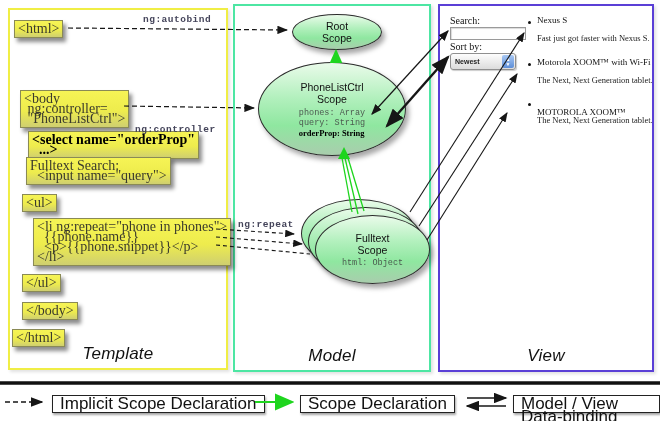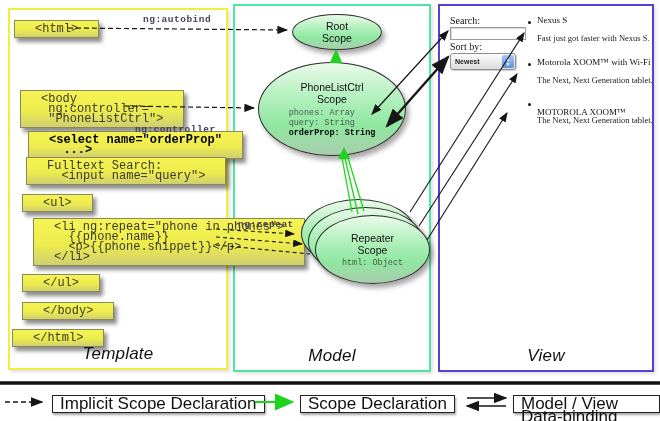--- a/index.html
+++ b/index.html
@@ -8,34 +8,34 @@
   
   .col{position:absolute;background:#fff;box-shadow:2px 2px 3px rgba(0,0,0,0.12);}
   #col-template{left:8px;top:8px;width:216px;height:358px;border:2px solid #f0ee45;}
   #col-model{left:233px;top:4px;width:194px;height:364px;border:2px solid #4de6a3;}
   #col-view{left:438px;top:4px;width:212px;height:364px;border:2px solid #5a3fd6;}
   .col-label{position:absolute;bottom:4px;width:100%;text-align:center;
              font-size:17px;color:#111;letter-spacing:0.2px;font-style:italic;}
   
   .codebox{position:absolute;background:linear-gradient(180deg,#f6f455 0%,#eeec4d 55%,#cfcf70 100%);
            border:1px solid #8a8a55;box-shadow:3px 4px 4px rgba(0,0,0,0.45);
-           font-family:Liberation Mono, monospace;font-size:12px;line-height:10px;
-           color:#3a3a2c;padding:3px 20px;white-space:pre;z-index:2;}
+           font-family:Liberation Serif, serif;font-size:14px;line-height:10px;
+           color:#3a3a2c;padding:3px 3px;white-space:pre;z-index:2;}
   .codebox.bold{font-weight:bold;color:#000;}
   
   .arrow-label{position:absolute;font-family:"Liberation Mono",monospace;font-size:9.5px;
                font-weight:bold;color:#44445a;z-index:6;letter-spacing:0.5px;}
   
   .scope{position:absolute;border:1.5px solid #2b2b2b;border-radius:50%;
          background:linear-gradient(180deg,#eafbea 0%,#b2f0bd 38%,#8fe7a0 68%,#a9cdad 100%);
          box-shadow:3px 4px 5px rgba(0,0,0,0.35);
          display:flex;flex-direction:column;align-items:center;justify-content:center;}
   .scope-title{font-size:10.5px;line-height:12px;color:#111;text-align:center;white-space:pre;}
   .scope-prop{font-family:"Liberation Mono",monospace;font-size:8.5px;line-height:10px;color:#4c5a50;}
-  .scope-prop.bold{font-weight:bold;color:#000;}
+  .scope-prop.bold{font-weight:bold;color:#000;font-family:Liberation Serif, serif;}
   
   .v-label{position:absolute;font-family:"Liberation Serif",serif;font-size:10px;color:#111;}
   #v-search-input{position:absolute;left:450px;top:27px;width:74px;height:11px;
                   background:#fff;border:1px solid #9a9a9a;box-shadow:inset 1px 1px 1px rgba(0,0,0,0.15);}
   #v-dropdown{position:absolute;left:450px;top:53px;width:64px;height:15px;border:1px solid #8f8f8f;
               border-radius:3px;background:linear-gradient(180deg,#fdfdfd,#dcdcdc);
               display:flex;align-items:center;box-shadow:1px 1px 1px rgba(0,0,0,0.2);}
   #v-dropdown .dd-text{flex:1;font-size:7px;font-weight:bold;color:#222;padding-left:4px;}
   #v-dropdown .dd-stepper{width:12px;height:13px;margin-right:1px;border-radius:2px;
               background:linear-gradient(180deg,#a8c8f4,#5e8fd8);display:flex;flex-direction:column;
@@ -97,21 +97,21 @@
     <div style="margin-top:3px;">
       <div class="scope-prop">phones: Array</div>
       <div class="scope-prop">query: String</div>
       <div class="scope-prop bold">orderProp: String</div>
     </div>
   </div>
 
   <div class="scope" style="left:301px;top:199px;width:113px;height:67px;z-index:2;"></div>
   <div class="scope" style="left:308px;top:207px;width:113px;height:67px;z-index:3;"></div>
   <div class="scope" style="left:315px;top:215px;width:113px;height:67px;z-index:4;">
-    <div class="scope-title">Repeater
+    <div class="scope-title">Fulltext
 Scope</div>
     <div class="scope-prop" style="margin-top:2px;">html: Object</div>
   </div>
 
   <div class="v-label" style="left:450px;top:15px;">Search:</div>
   <div id="v-search-input"></div>
   <div class="v-label" style="left:450px;top:41px;">Sort by:</div>
   <div id="v-dropdown">
     <span class="dd-text">Newest</span>
     <span class="dd-stepper">

